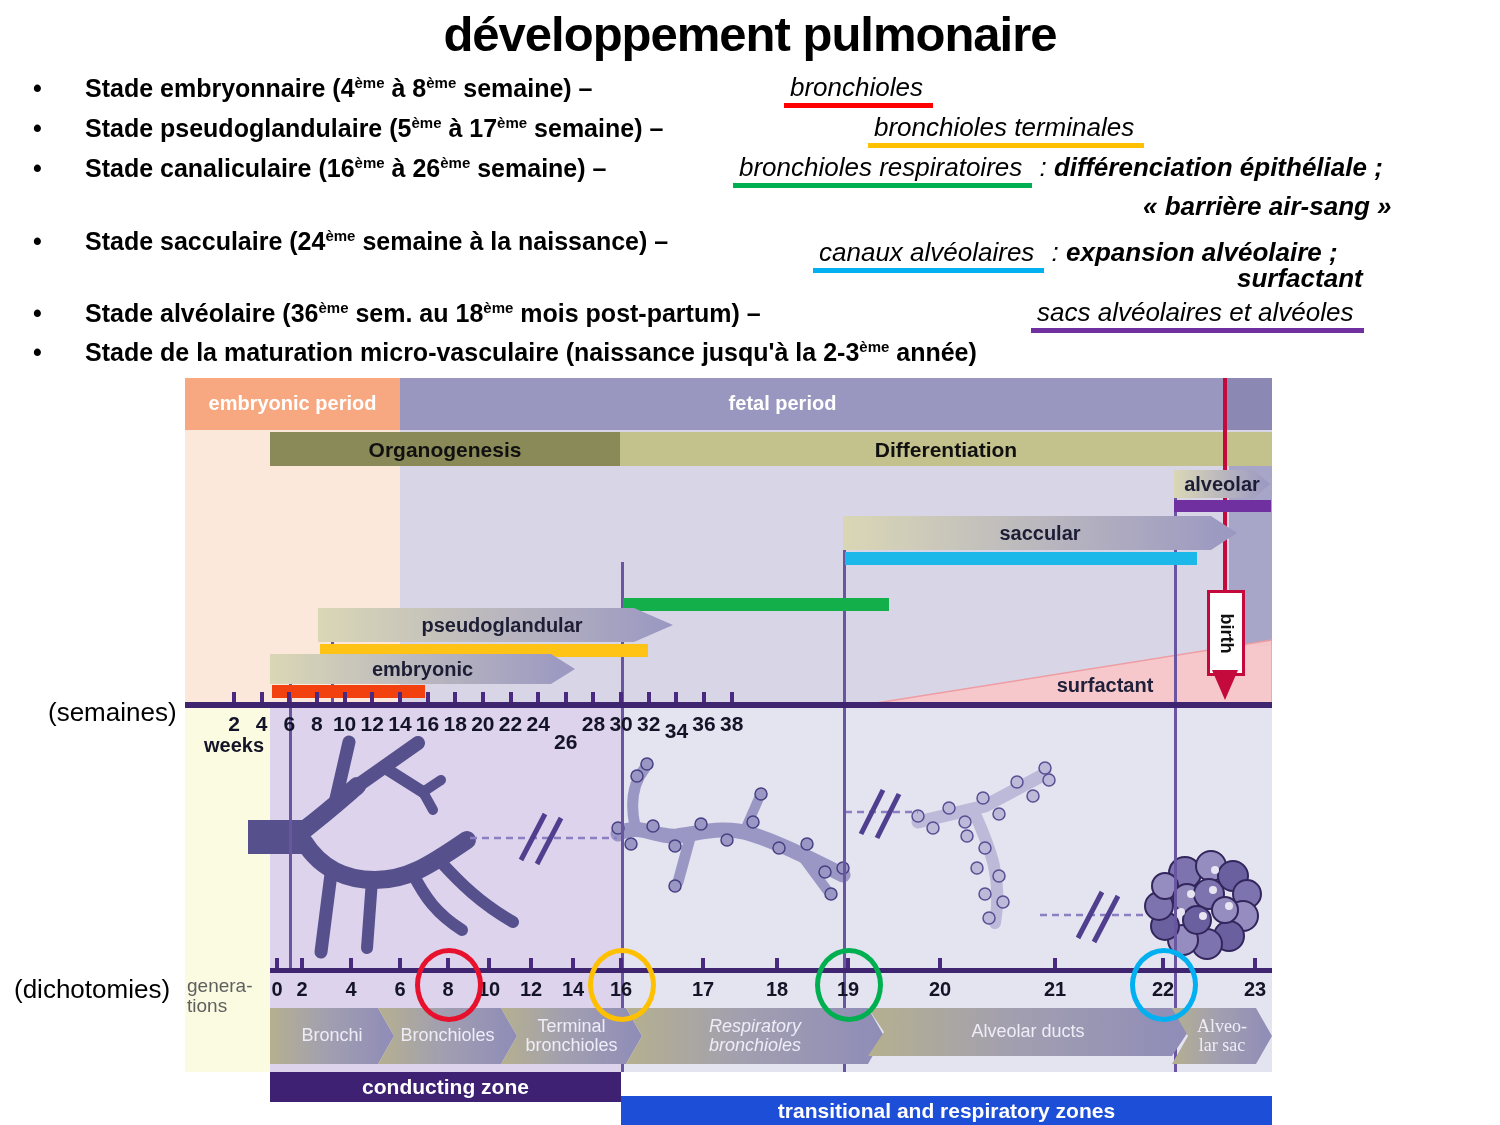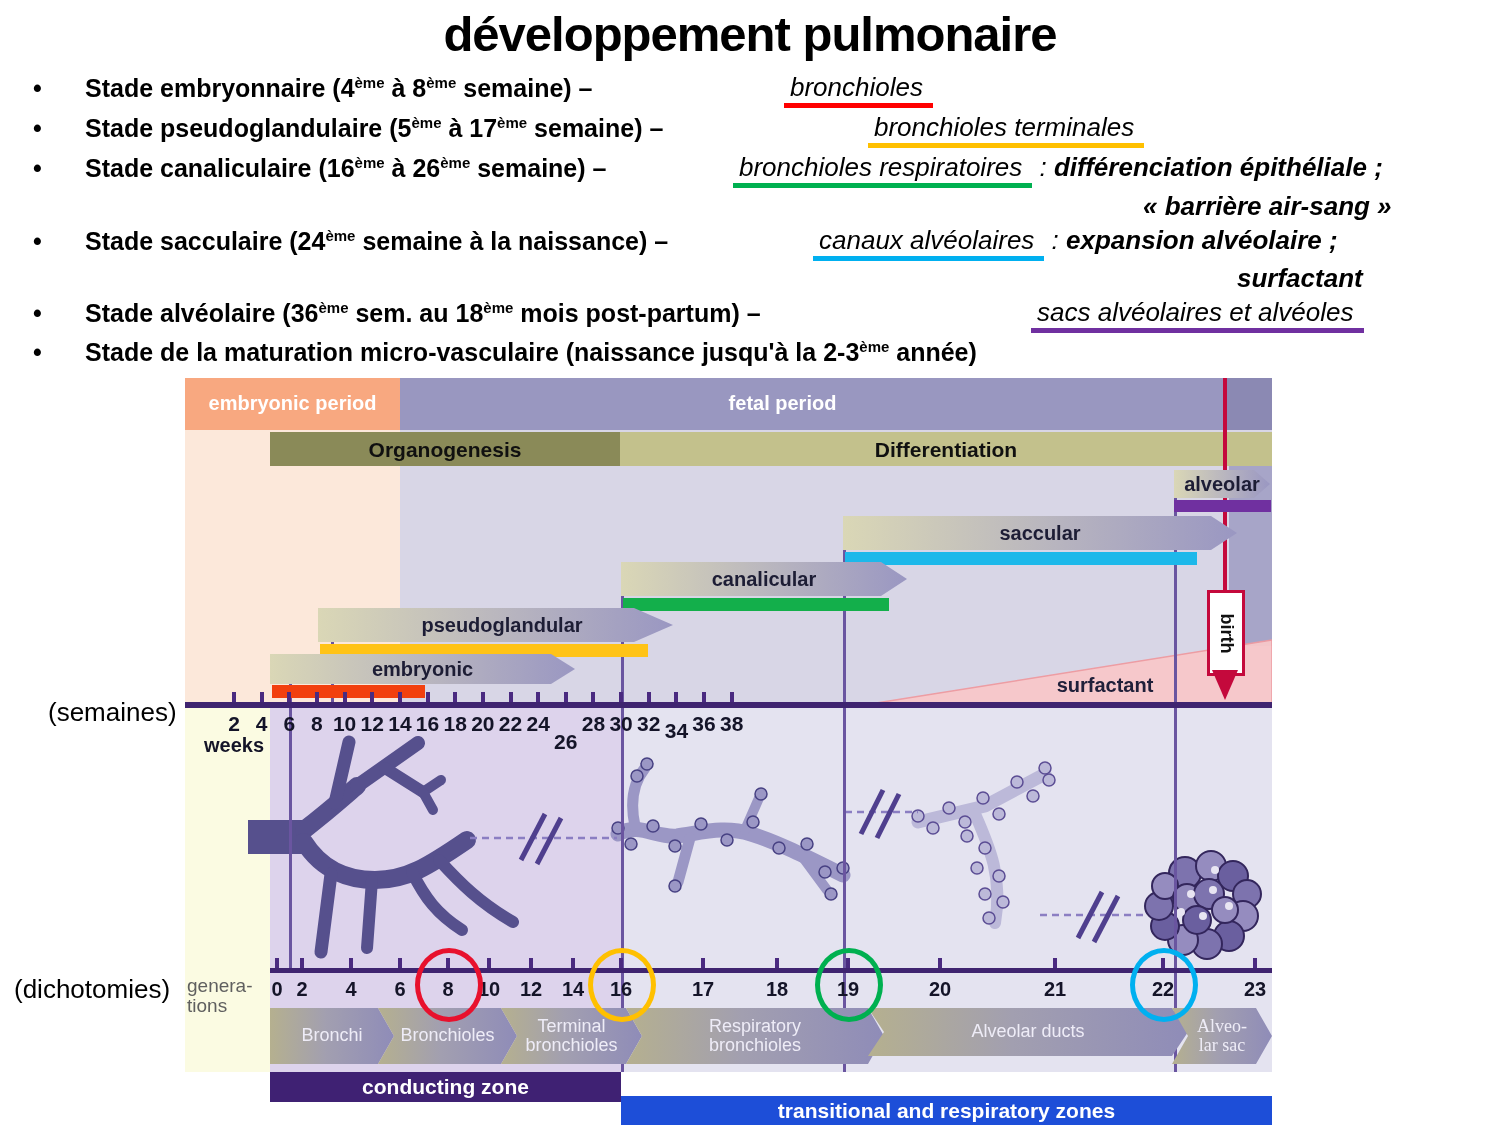--- a/index.html
+++ b/index.html
@@ -88,21 +88,21 @@
       <span class="annot-u" style="border-bottom-color: rgb(255, 0, 0);">bronchioles</span>
     </div>
     <div class="annot" style="left:868px;top:112px">
       <span class="annot-u" style="border-bottom-color: rgb(255, 192, 0);">bronchioles terminales</span>
     </div>
     <div class="annot" style="left:733px;top:152px">
       <span class="annot-u" style="border-bottom-color: rgb(0, 176, 80);">bronchioles respiratoires</span><span> : </span><span class="annot-detail">différenciation épithéliale ;</span>
     </div>
     <div class="annot-line2" style="left:1143px;top:191px">« barrière air-sang »</div>
 
-    <div class="annot" style="left:813px;top:225px">
+    <div class="annot" style="left:813px;top:237px">
       <span class="annot-u" style="border-bottom-color: rgb(0, 176, 240);">canaux alvéolaires</span><span> : </span><span class="annot-detail">expansion alvéolaire ;</span>
     </div>
     <div class="annot-line2" style="left:1237px;top:263px">surfactant</div>
 
     <div class="annot" style="left:1031px;top:297px">
       <span class="annot-u" style="border-bottom-color: rgb(112, 48, 160);">sacs alvéolaires et alvéoles</span>
     </div>
   </div>
 
   <div class="side-label" style="left:48px;top:697px">(semaines)</div>
@@ -265,23 +265,20 @@
     <div class="zone" style="left:85px;top:694px;width:351px;height:30px;background:#3f2173">conducting zone</div>
     <div class="zone" style="left:436px;top:718px;width:651px;height:30px;background:#1d4ed8">transitional and respiratory zones</div>
   <div class="stage-arrow" style="left: 989px; top: 92px; width: 96px; height: 28px; clip-path: polygon(0px 0px, 80px 0px, 100% 50%, 80px 100%, 0px 100%);">
         <span class="stage-label">alveolar</span>
       </div>
       <div class="stage-bar" style="left: 989px; top: 122px; width: 97px; height: 12px; background: rgb(112, 48, 160);"></div>
       <div class="stage-arrow" style="left: 658px; top: 138px; width: 394px; height: 34px; clip-path: polygon(0px 0px, 368px 0px, 100% 50%, 368px 100%, 0px 100%);">
         <span class="stage-label">saccular</span>
       </div>
       <div class="stage-bar" style="left: 660px; top: 174px; width: 352px; height: 13px; background: rgb(28, 184, 234);"></div>
-      <div class="stage-arrow" style="left: 436px; top: 184px; width: 286px; height: 34px; clip-path: polygon(0px 0px, 260px 0px, 100% 50%, 260px 100%, 0px 100%);">
-        <span class="stage-label">canalicular</span>
-      </div>
       <div class="stage-bar" style="left: 438px; top: 220px; width: 266px; height: 13px; background: rgb(19, 175, 75);"></div>
       <div class="stage-arrow" style="left: 133px; top: 230px; width: 342px; height: 34px; clip-path: polygon(0px 0px, 316px 0px, 100% 50%, 316px 100%, 0px 100%); padding-left: 13px;">
         <span class="stage-label">pseudoglandular</span>
       </div>
       <div class="stage-bar" style="left: 135px; top: 266px; width: 328px; height: 13px; background: rgb(255, 195, 22);"></div>
       <div class="stage-arrow" style="left: 85px; top: 276px; width: 305px; height: 30px; clip-path: polygon(0px 0px, 281px 0px, 100% 50%, 281px 100%, 0px 100%);">
         <span class="stage-label">embryonic</span>
       </div>
       <div class="stage-bar" style="left: 87px; top: 307px; width: 153px; height: 13px; background: rgb(242, 64, 14);"></div>
       <div class="tick" style="left: 47px; top: 314px;"></div>
@@ -358,21 +355,21 @@
       <div class="chev" style="left: 85px; top: 630px; width: 124px; height: 56px; clip-path: polygon(0px 0px, calc(100% - 16px) 0px, 100% 50%, calc(100% - 16px) 100%, 0px 100%, 0px 50%);">
         <div>Bronchi</div>
       </div>
       <div class="chev" style="left: 193px; top: 630px; width: 139px; height: 56px; clip-path: polygon(0px 0px, calc(100% - 16px) 0px, 100% 50%, calc(100% - 16px) 100%, 0px 100%, 16px 50%);">
         <div>Bronchioles</div>
       </div>
       <div class="chev" style="left: 316px; top: 630px; width: 141px; height: 56px; clip-path: polygon(0px 0px, calc(100% - 16px) 0px, 100% 50%, calc(100% - 16px) 100%, 0px 100%, 16px 50%);">
         <div>Terminal</div>
         <div>bronchioles</div>
       </div>
-      <div class="chev" style="left: 441px; top: 630px; width: 258px; height: 56px; clip-path: polygon(0px 0px, calc(100% - 16px) 0px, 100% 50%, calc(100% - 16px) 100%, 0px 100%, 16px 50%);">
+      <div class="chev" style="left: 441px; top: 630px; width: 258px; height: 56px; clip-path: polygon(0px 0px, calc(100% - 16px) 0px, 100% 50%, calc(100% - 16px) 100%, 0px 100%, 16px 50%); font-style: italic;">
         <div>Respiratory</div>
         <div>bronchioles</div>
       </div>
       <div class="chev" style="left: 683px; top: 630px; width: 320px; height: 48px; clip-path: polygon(0px 0px, calc(100% - 16px) 0px, 100% 50%, calc(100% - 16px) 100%, 0px 100%, 16px 50%); justify-content: center;">
         <div>Alveolar ducts</div>
       </div>
       <div class="chev" style="left: 987px; top: 630px; width: 100px; height: 56px; clip-path: polygon(0px 0px, calc(100% - 16px) 0px, 100% 50%, calc(100% - 16px) 100%, 0px 100%, 16px 50%); font-family: Liberation Serif, serif;">
         <div>Alveo-</div>
         <div>lar sac</div>
       </div>

